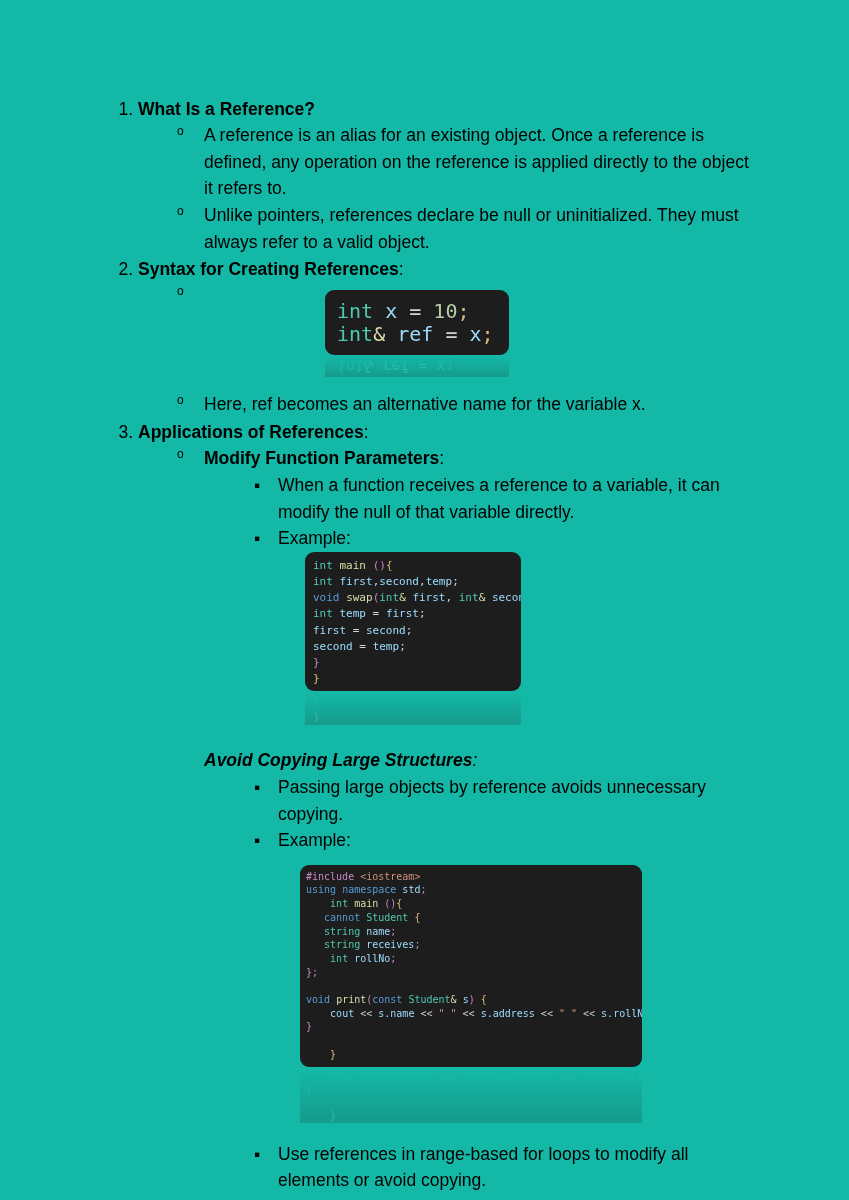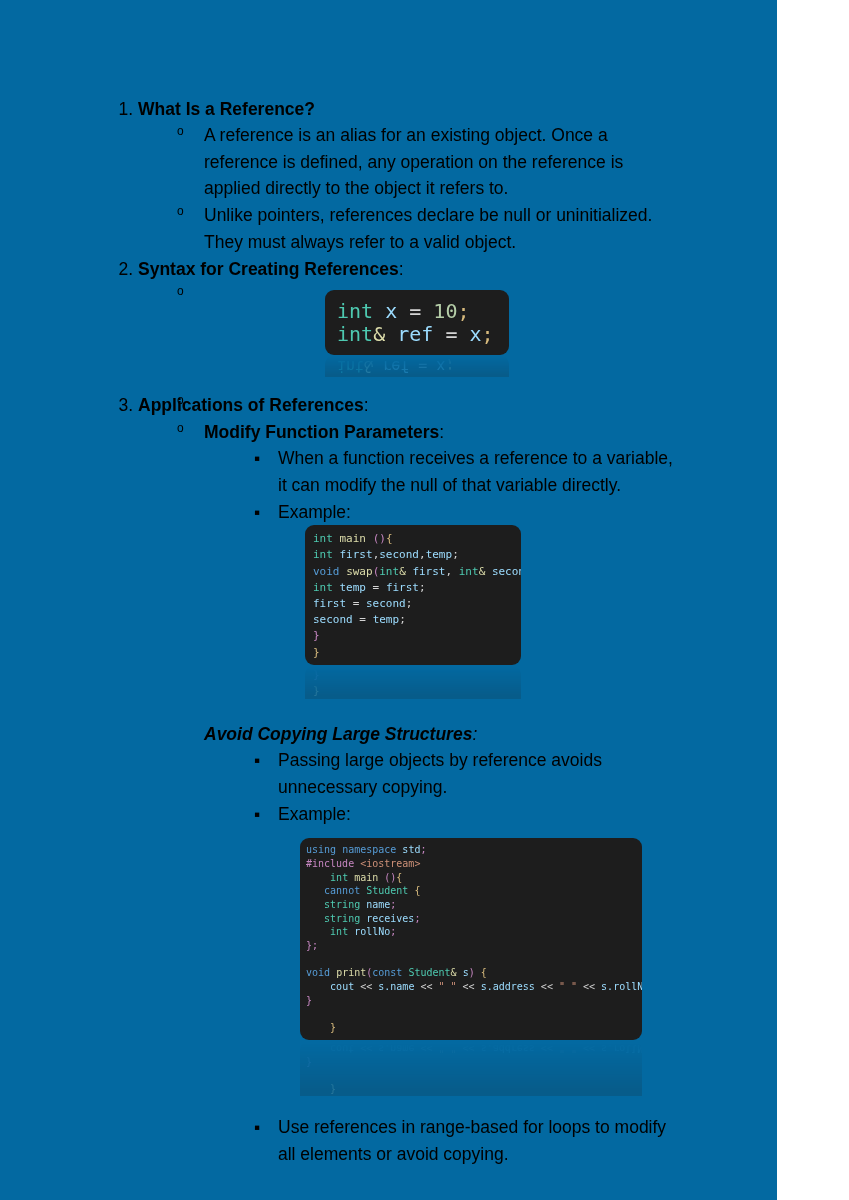--- a/index.html
+++ b/index.html
@@ -7,23 +7,23 @@
     margin: 0;
     padding: 0;
     background: #ffffff;
   }
   body {
     font-family: "Liberation Sans", sans-serif;
     color: #000000;
   }
   .page {
     position: relative;
-    width: 777px;
+    width: 849px;
     height: 1200px;
-    background: #0369a1;
+    background: #14b8a6;
     overflow: hidden;
     box-sizing: border-box;
     padding: 96px 96px 0 96px;
   }
 
   
   ol.lvl1 {
     list-style: decimal;
     margin: 0;
     padding-left: 42px;
@@ -243,20 +243,21 @@
         <div class="refl" id="refl-1">
           <div class="ln"><span class="t-key">int</span><span class="t-amp">&amp;</span><span class="t-op"> </span><span class="t-var">ref</span><span class="t-op"> = </span><span class="t-var">x</span><span class="t-semi">;</span></div>
         </div>
       </div>
 
       <div class="gap-after-1"></div>
 
       <ul class="lvl2">
         <li>
           <span class="mk">o</span>
+          <span>Here, ref becomes an alternative name for the variable x.</span>
         </li>
       </ul>
     </li>
 
     <li>
       <span class="hd"><span>Applications of References</span><span class="plain">:</span></span>
 
       
       <ul class="lvl2">
         <li>
@@ -306,22 +307,22 @@
           <span class="mk">▪</span>
           <span>Example:</span>
         </li>
       </ul>
 
       <div class="sp-2"></div>
 
       
       <div class="shot">
         <div class="code" id="code-3">
+          <div class="ln"><span class="t-pre">#include</span><span class="t-op"> </span><span class="t-inc">&lt;iostream&gt;</span></div>
           <div class="ln"><span class="t-kw">using</span><span class="t-op"> </span><span class="t-kw">namespace</span><span class="t-op"> </span><span class="t-var">std</span><span class="t-punc">;</span></div>
-          <div class="ln"><span class="t-pre">#include</span><span class="t-op"> </span><span class="t-inc">&lt;iostream&gt;</span></div>
           <div class="ln"><span class="t-op">    </span><span class="t-key">int</span><span class="t-op"> </span><span class="t-fn">main</span><span class="t-op"> </span><span class="t-punc">()</span><span class="t-brace">{</span></div>
           <div class="ln"><span class="t-op">   </span><span class="t-kw">cannot</span><span class="t-op"> </span><span class="t-key">Student</span><span class="t-op"> </span><span class="t-brace">{</span></div>
           <div class="ln"><span class="t-op">   </span><span class="t-key">string</span><span class="t-op"> </span><span class="t-var">name</span><span class="t-punc">;</span></div>
           <div class="ln"><span class="t-op">   </span><span class="t-key">string</span><span class="t-op"> </span><span class="t-var">receives</span><span class="t-punc">;</span></div>
           <div class="ln"><span class="t-op">    </span><span class="t-key">int</span><span class="t-op"> </span><span class="t-var">rollNo</span><span class="t-punc">;</span></div>
           <div class="ln"><span class="t-punc">};</span></div>
           <div class="ln">&nbsp;</div>
           <div class="ln"><span class="t-kw">void</span><span class="t-op"> </span><span class="t-fn">print</span><span class="t-punc">(</span><span class="t-kw">const</span><span class="t-op"> </span><span class="t-key">Student</span><span class="t-amp">&amp;</span><span class="t-op"> </span><span class="t-var">s</span><span class="t-punc">)</span><span class="t-op"> </span><span class="t-brace">{</span></div>
           <div class="ln"><span class="t-op">    </span><span class="t-var">cout</span><span class="t-op"> &lt;&lt; </span><span class="t-var">s.name</span><span class="t-op"> &lt;&lt; </span><span class="t-str">" "</span><span class="t-op"> &lt;&lt; </span><span class="t-var">s.address</span><span class="t-op"> &lt;&lt; </span><span class="t-str">" "</span><span class="t-op"> &lt;&lt; </span><span class="t-var">s.rollNo</span></div>
           <div class="ln"><span class="t-punc">}</span></div>

